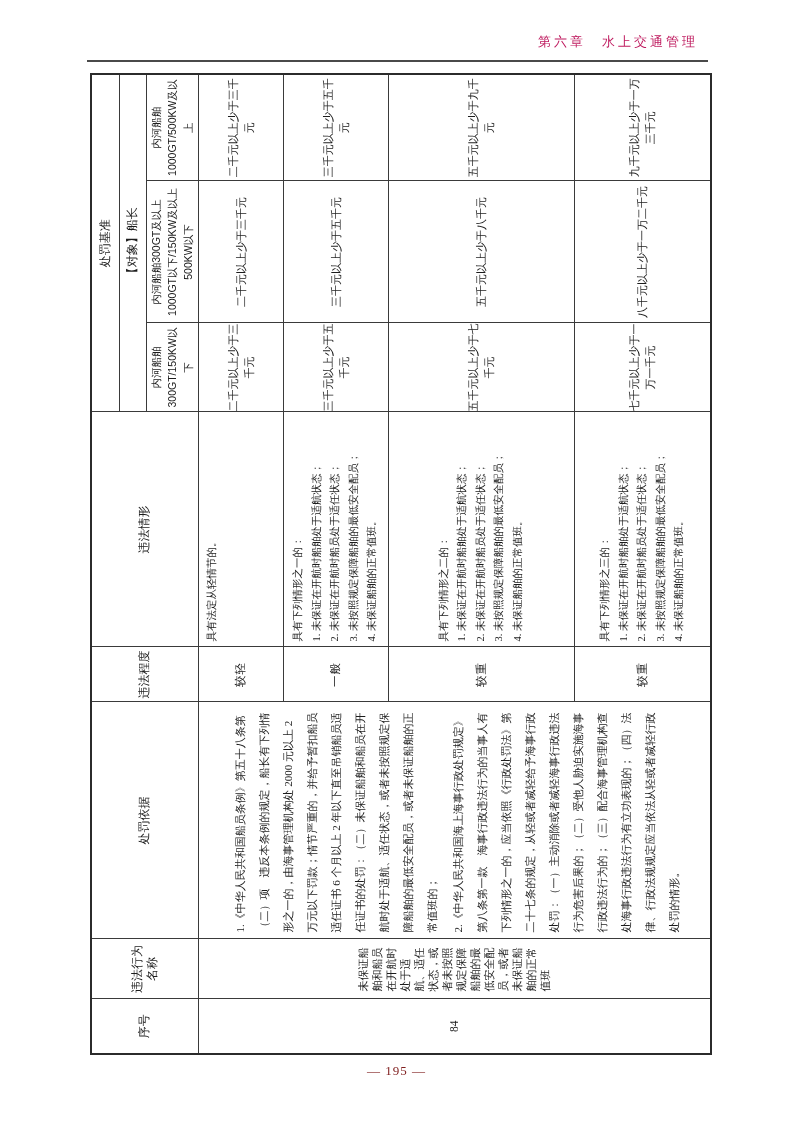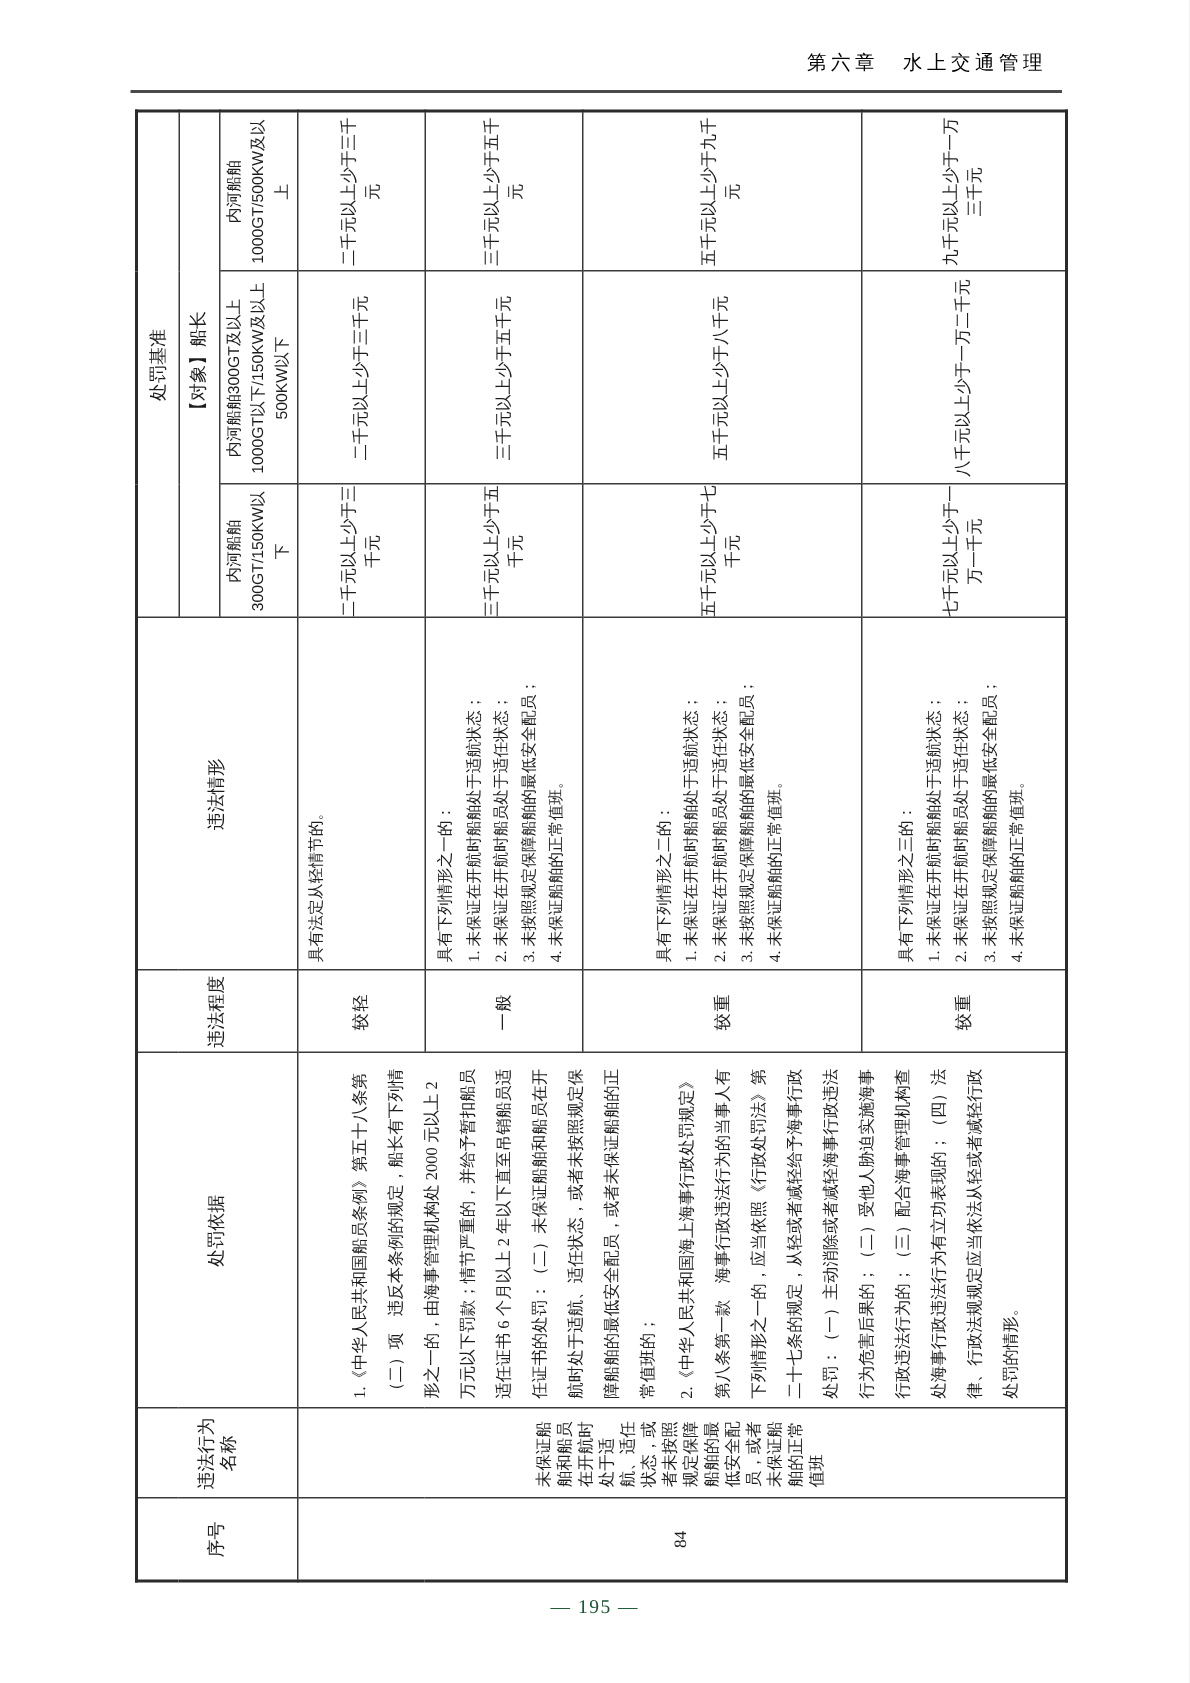--- a/index.html
+++ b/index.html
@@ -1,20 +1,20 @@
 <!DOCTYPE html>
 <html><head>
 <meta charset="utf-8">
 <style>
   html,body{margin:0;padding:0;background:#e8e8e8;}
   .page{position:relative;width:793px;height:1122px;background:#ffffff;overflow:hidden;
         font-family:"Liberation Serif","DejaVu Serif",serif;color:#1c1c1c;}
-  .chapter-header{position:absolute;top:33px;right:95px;font-size:13px;letter-spacing:3px;color:#000000;}
+  .chapter-header{position:absolute;top:33px;right:95px;font-size:13px;letter-spacing:3px;color:#be185d;}
   .header-rule{position:absolute;left:87px;top:60px;width:621px;height:2px;background:#4a4a4a;}
-  .page-footer{position:absolute;left:0;right:0;top:1063px;text-align:center;font-size:13px;color:#14532d;letter-spacing:1px;}
+  .page-footer{position:absolute;left:0;right:0;top:1063px;text-align:center;font-size:13px;color:#7f1d1d;letter-spacing:1px;}
 
   
   .table-rotator{position:absolute;left:90px;top:1055px;width:980px;height:620px;
                  transform:rotate(-90deg);transform-origin:0 0;}
   table.penalty{border-collapse:collapse;table-layout:fixed;width:980px;height:620px;
                 border:2px solid #2b2b2b;background:#fff;}
   table.penalty th,table.penalty td{border:1px solid #3a3a3a;padding:0;font-weight:normal;
                 vertical-align:middle;text-align:center;overflow:hidden;}
   th.hd{font-family:"Liberation Sans","DejaVu Sans",sans-serif;font-weight:bold;font-size:12px;line-height:15px;}
   th.ship{font-family:"Liberation Sans","DejaVu Sans",sans-serif;font-weight:600;font-size:10.5px;line-height:16px;padding:0 3px;}

